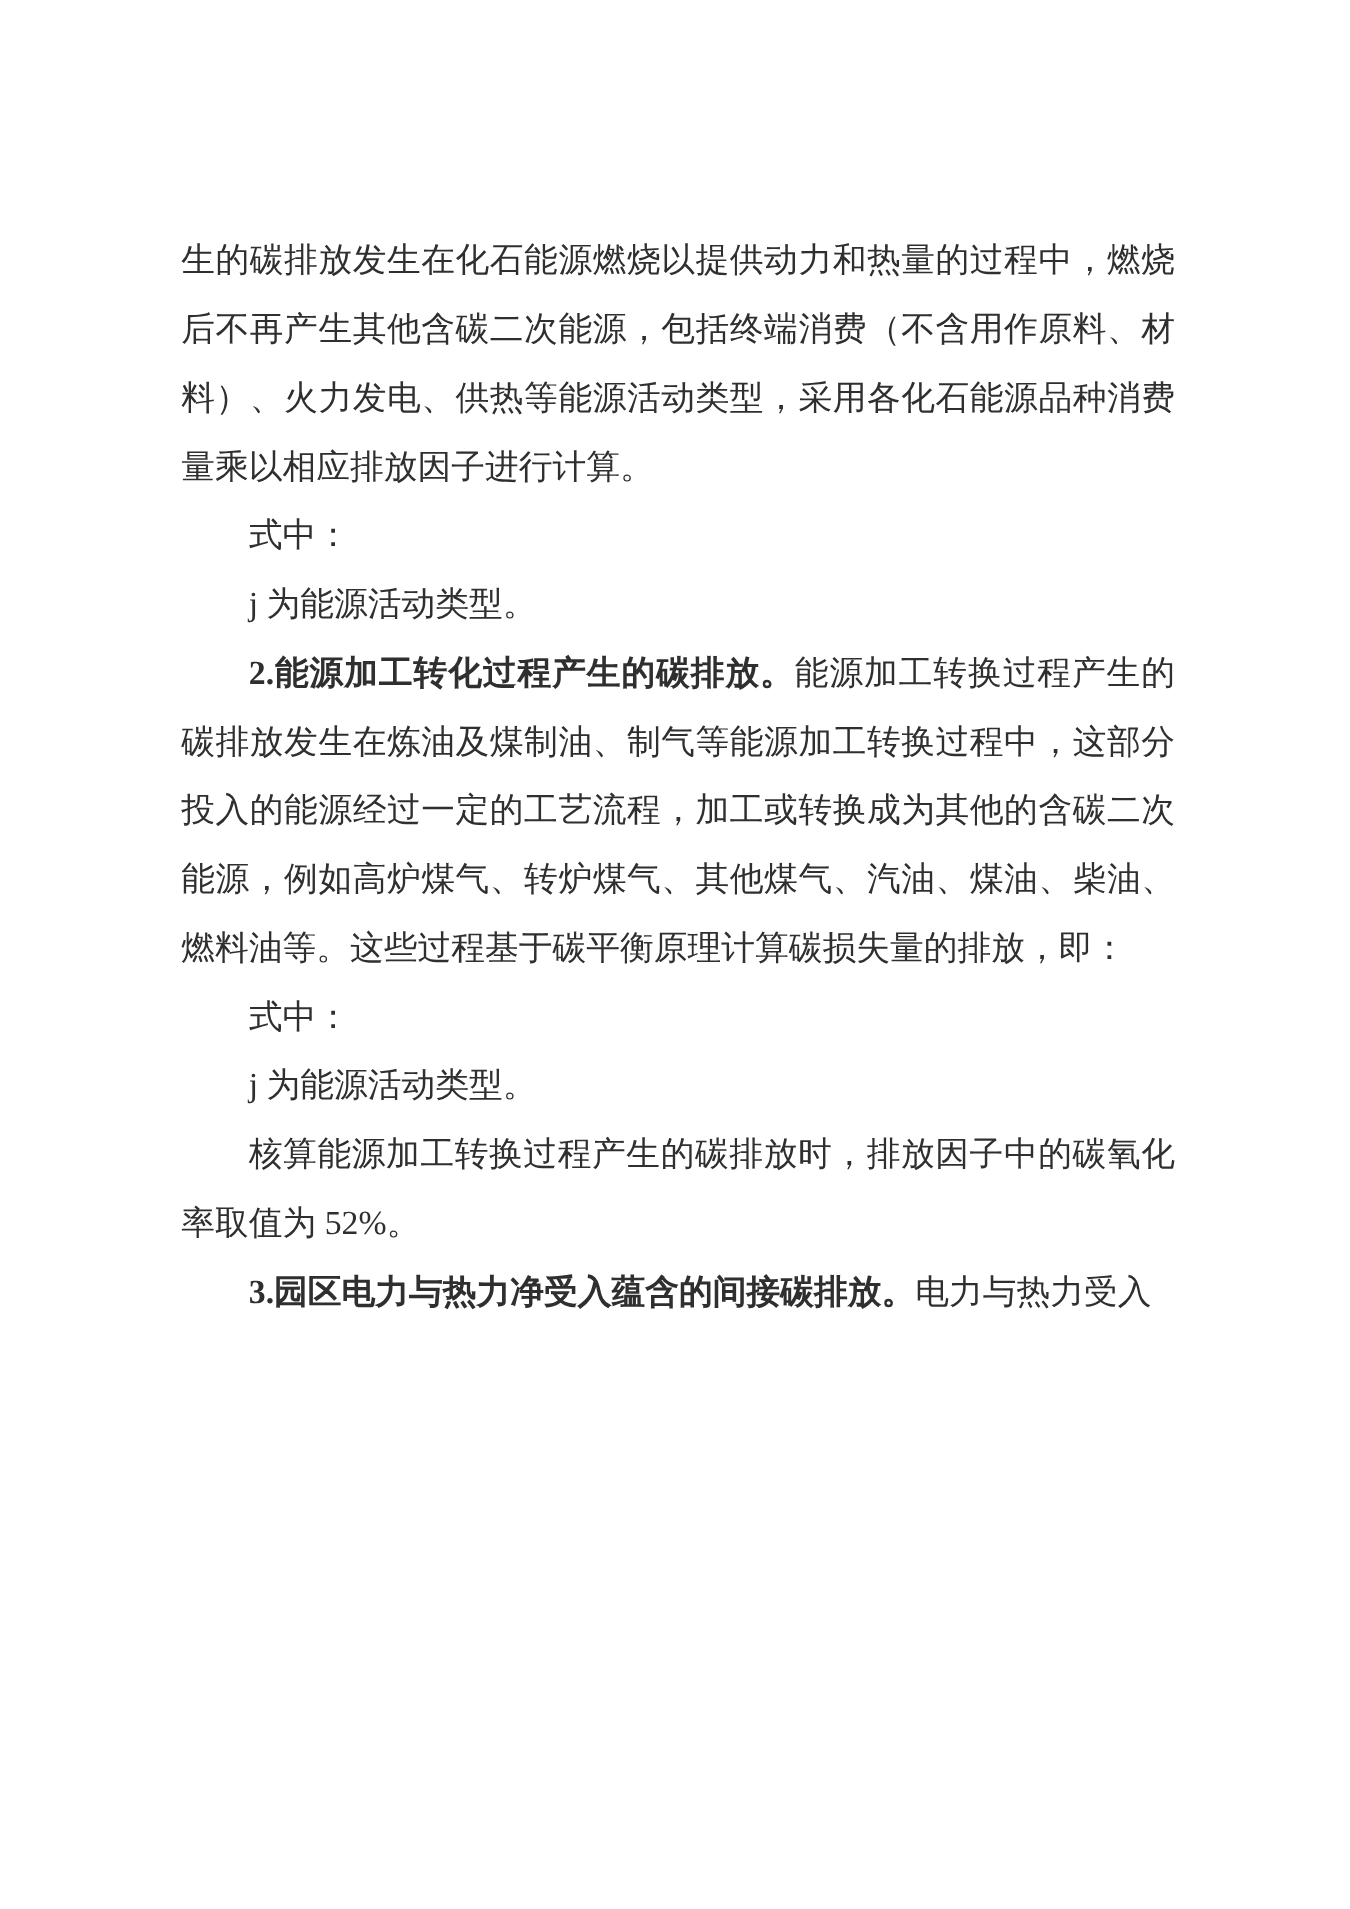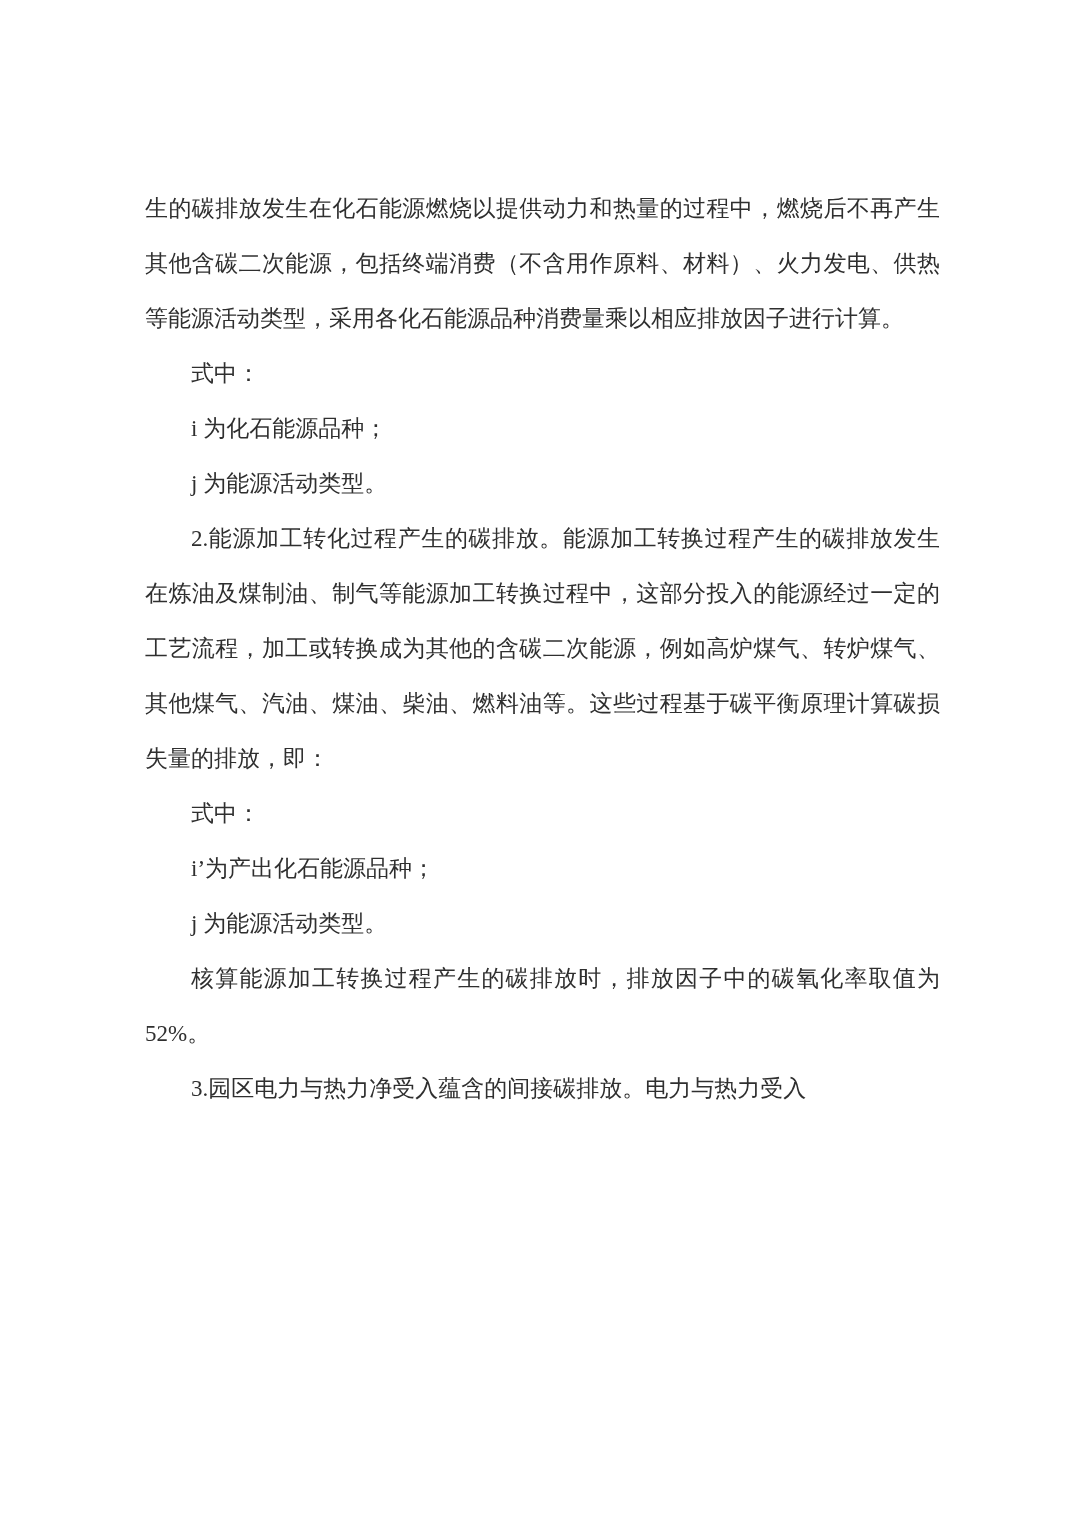--- a/index.html
+++ b/index.html
@@ -13,50 +13,48 @@
     height: 1527px;
     overflow: hidden;
     font-family: "Liberation Serif", "DejaVu Serif", serif;
     color: #2f2f2f;
   }
   .doc-body {
     position: absolute;
     left: 145px;
     top: 181px;
     width: 795px;
-    font-size: 23px;
+    font-size: 27px;
     line-height: 55px;
   }
   .doc-body p {
     margin: 0;
     padding: 0;
     text-align: justify;
     word-break: normal;
   }
   .doc-body p.indent {
     text-indent: 2em;
   }
   .bold {
-    font-weight: 400;
+    font-weight: 700;
   }
   .sub {
     font-size: 0.56em;
     vertical-align: -0.28em;
     line-height: 0;
   }
 </style>
 </head>
 <body>
 
 <main>
   <article class="doc-body">
       <p><span>生的碳排放发生在化石能源燃烧以提供动力和热量的过程中，燃烧后不再产生其他含碳二次能源，包括终端消费（不含用作原料、材料）、火力发电、供热等能源活动类型，采用各化石能源品种消费量乘以相应排放因子进行计算。</span></p>
       <p class="indent"><span>式中：</span></p>
-      <p class="indent"><span>i 为化石能源品种；</span></p>
       <p class="indent"><span>j 为能源活动类型。</span></p>
       <p class="indent"><span class="bold">2.能源加工转化过程产生的碳排放。</span><span>能源加工转换过程产生的碳排放发生在炼油及煤制油、制气等能源加工转换过程中，这部分投入的能源经过一定的工艺流程，加工或转换成为其他的含碳二次能源，例如高炉煤气、转炉煤气、其他煤气、汽油、煤油、柴油、燃料油等。这些过程基于碳平衡原理计算碳损失量的排放，即：</span></p>
       <p class="indent"><span>式中：</span></p>
-      <p class="indent"><span>i’为产出化石能源品种；</span></p>
       <p class="indent"><span>j 为能源活动类型。</span></p>
       <p class="indent"><span>核算能源加工转换过程产生的碳排放时，排放因子中的碳氧化率取值为 52%。</span></p>
       <p class="indent"><span class="bold">3.园区电力与热力净受入蕴含的间接碳排放。</span><span>电力与热力受入</span></p>
     </article>
 </main>
 
 </body></html>

